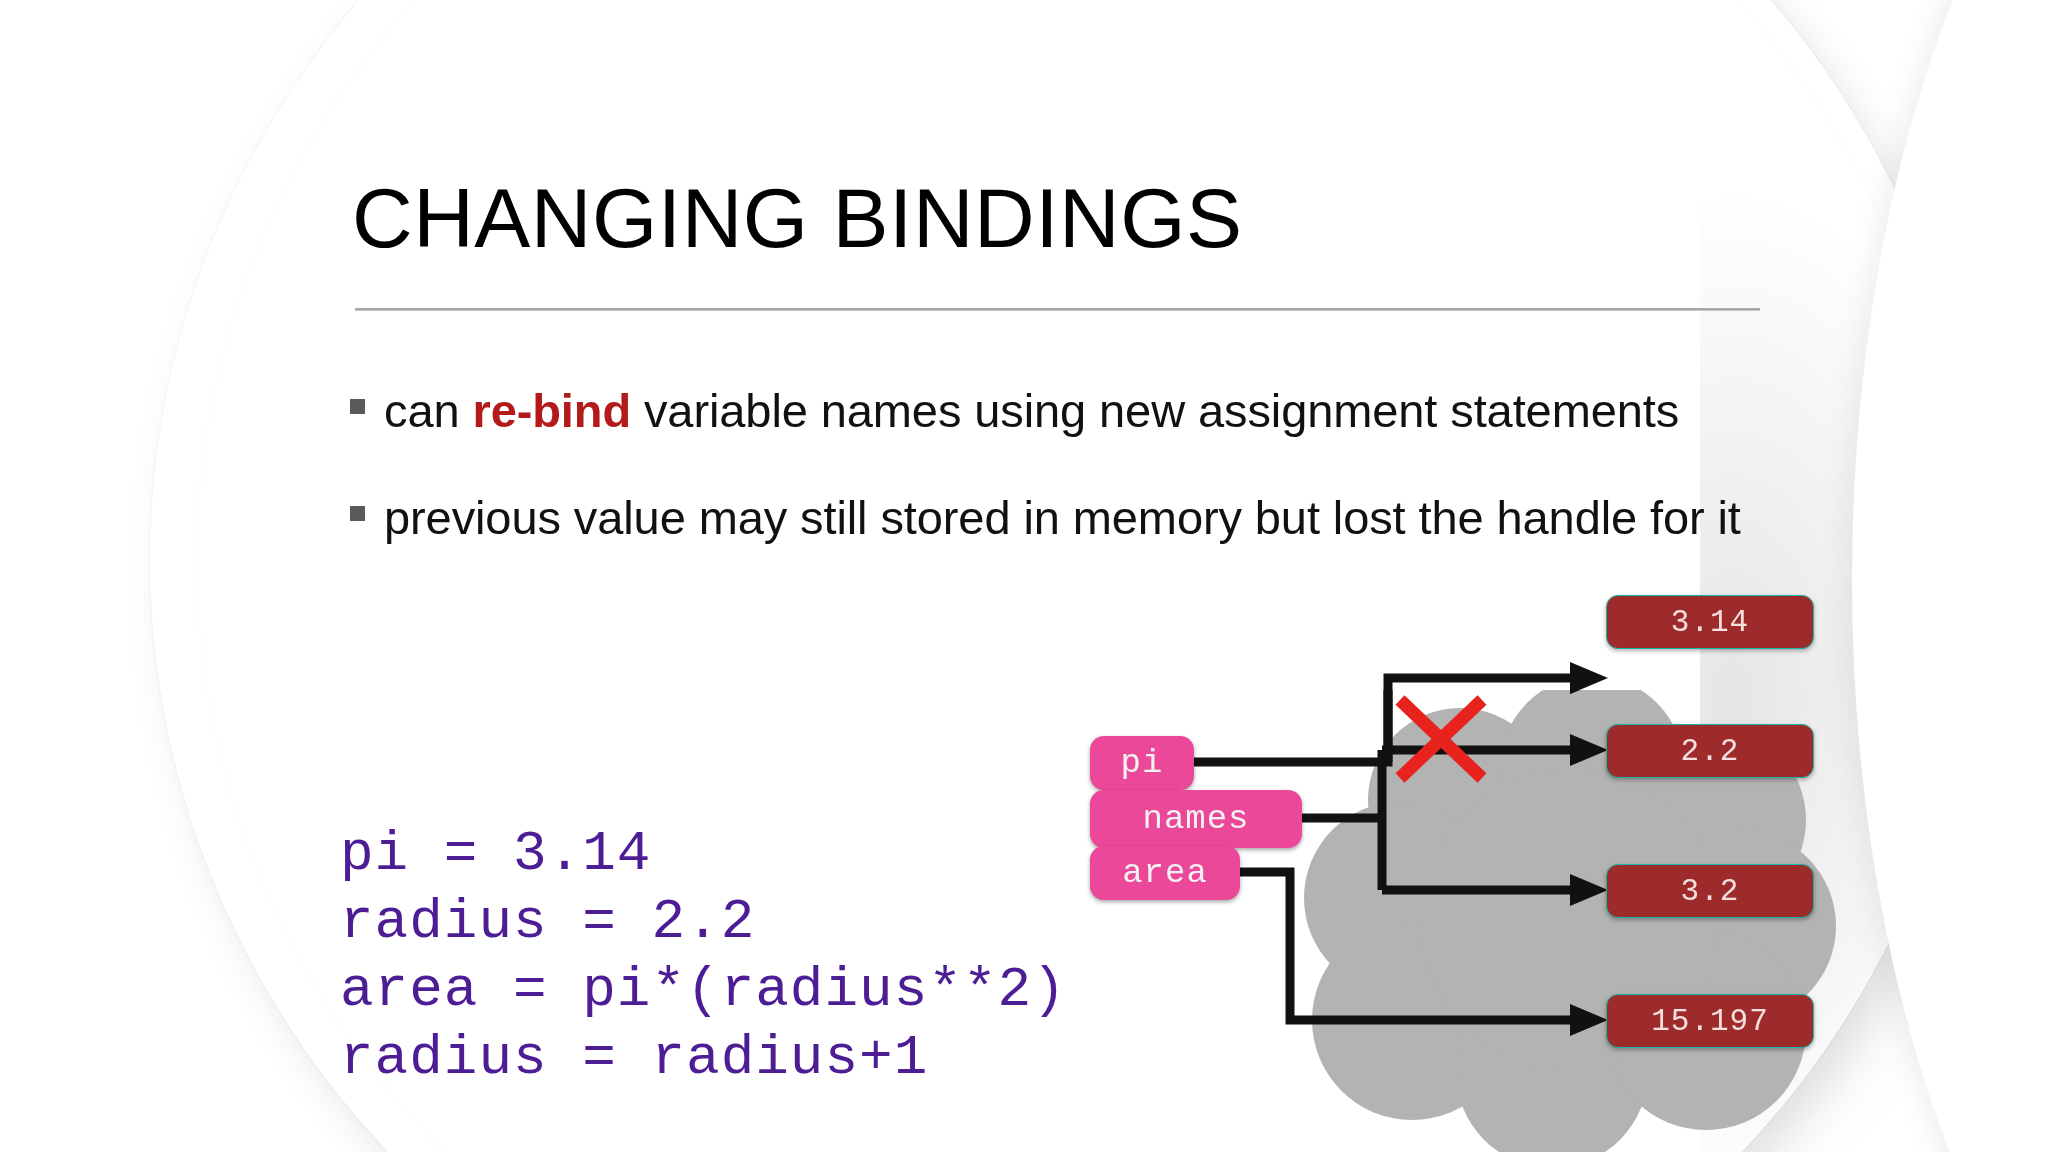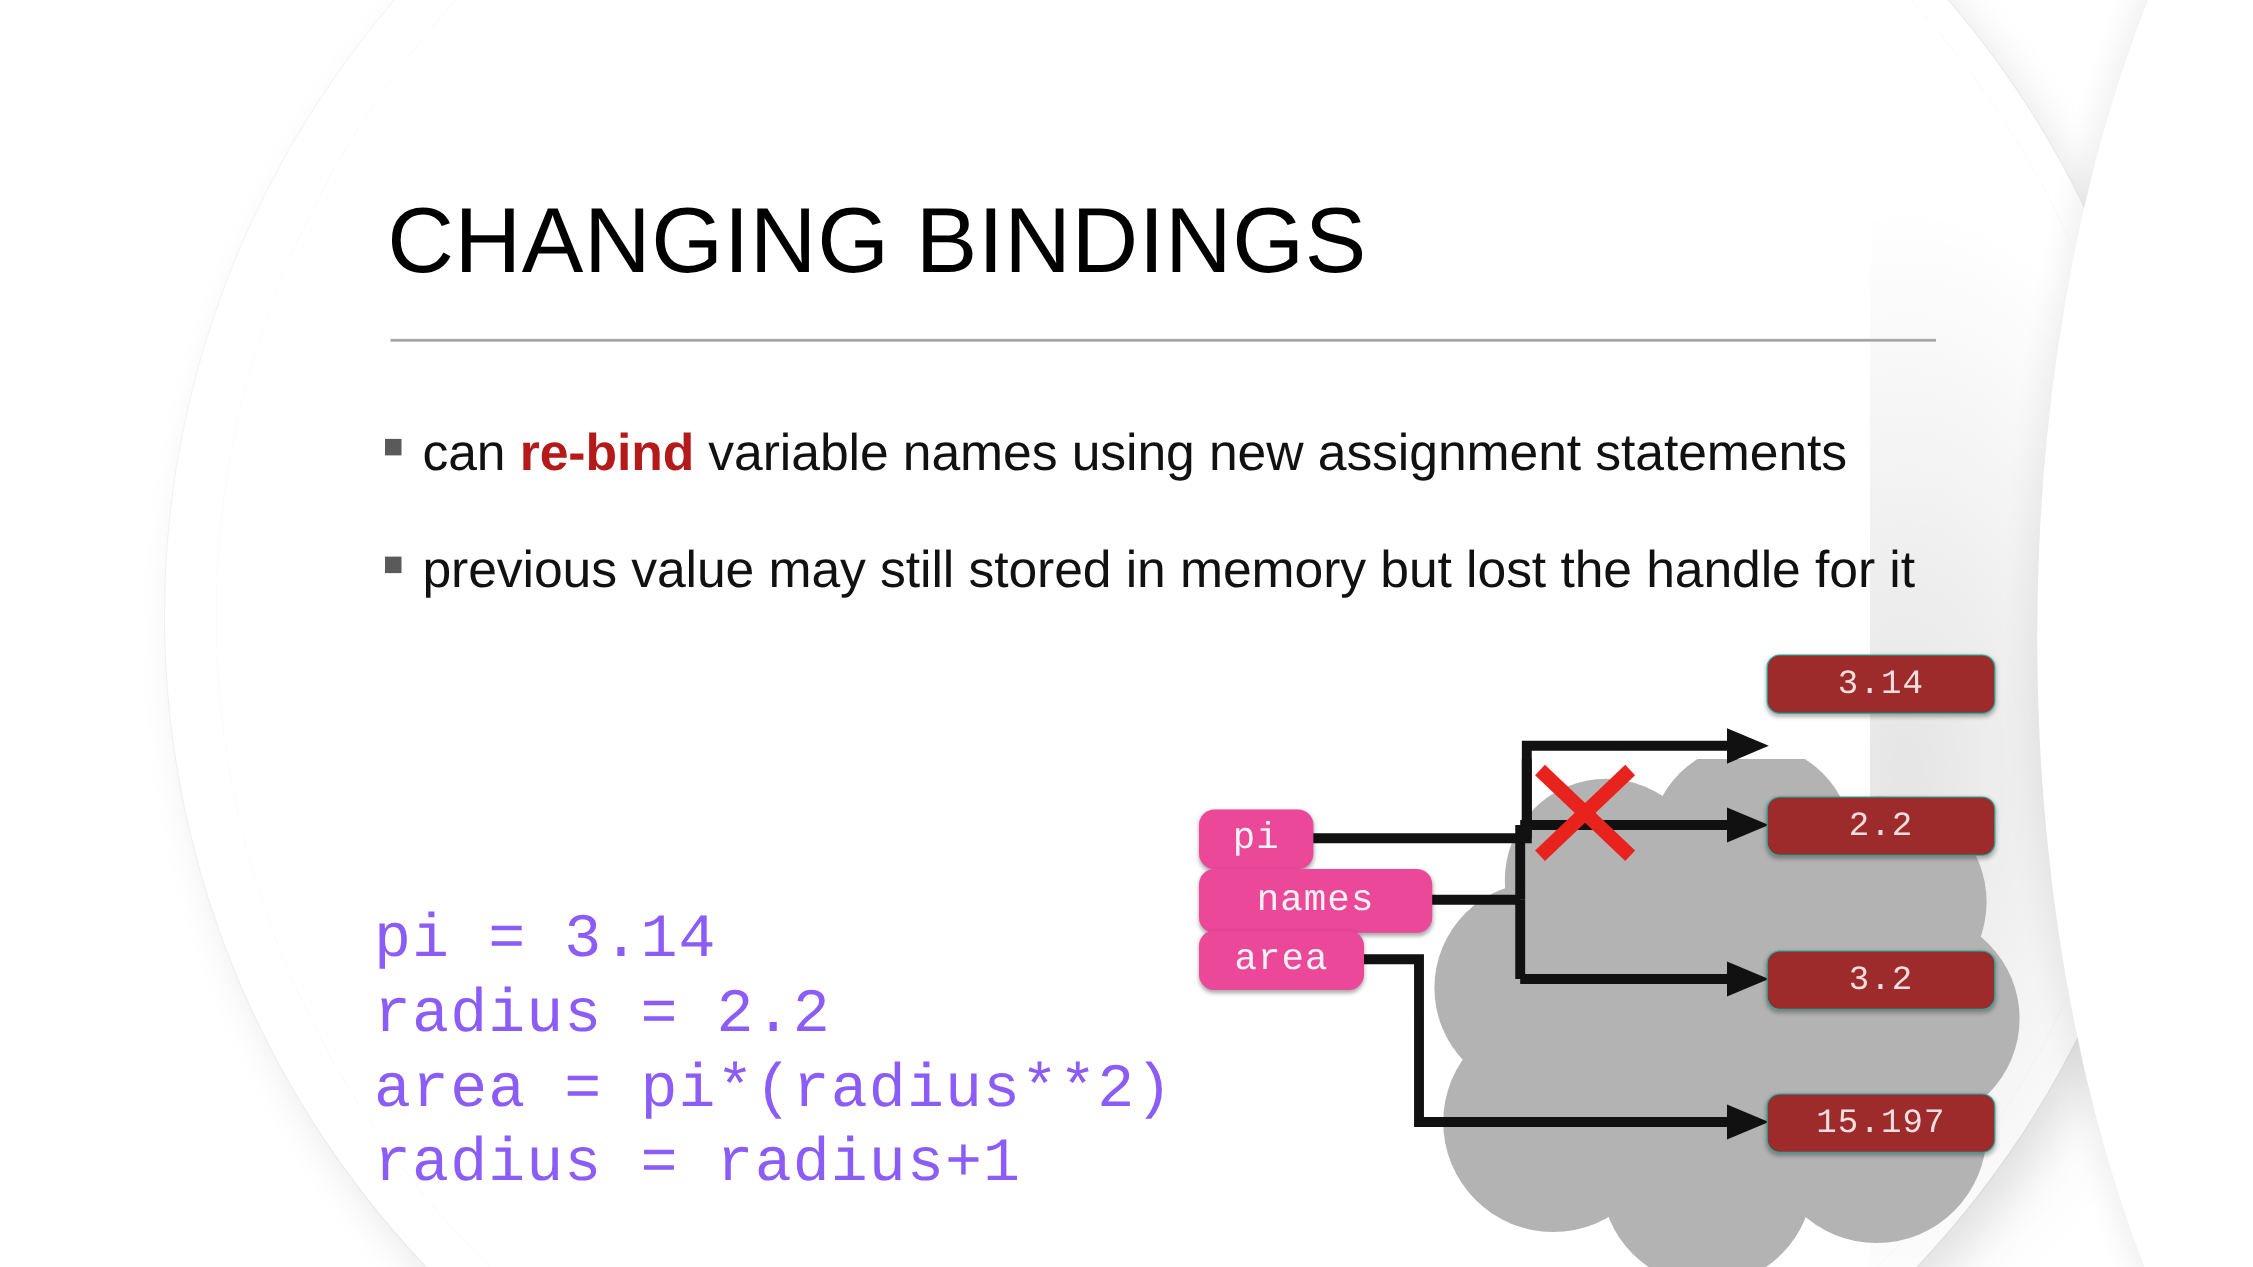--- a/index.html
+++ b/index.html
@@ -102,21 +102,21 @@
   }
 
   
   .code {
     position: absolute;
     left: 340px;
     top: 820px;
     font-family: "Liberation Mono", "DejaVu Sans Mono", monospace;
     font-size: 56px;
     line-height: 68px;
-    color: #8b5cf6;
+    color: #4c1d95;
     white-space: pre;
     letter-spacing: 1px;
   }
 
   
   .diagram {
     position: absolute;
     left: 1100px;
     top: 690px;
     width: 948px;

